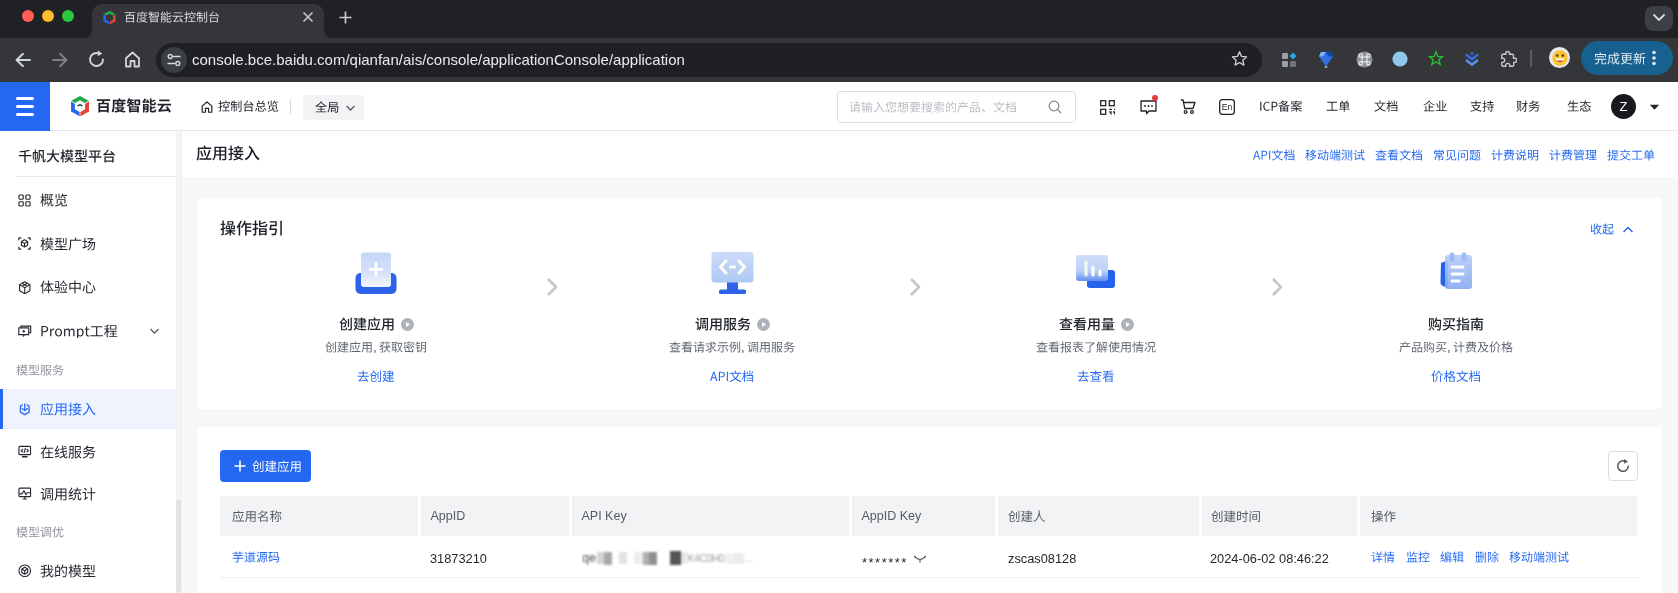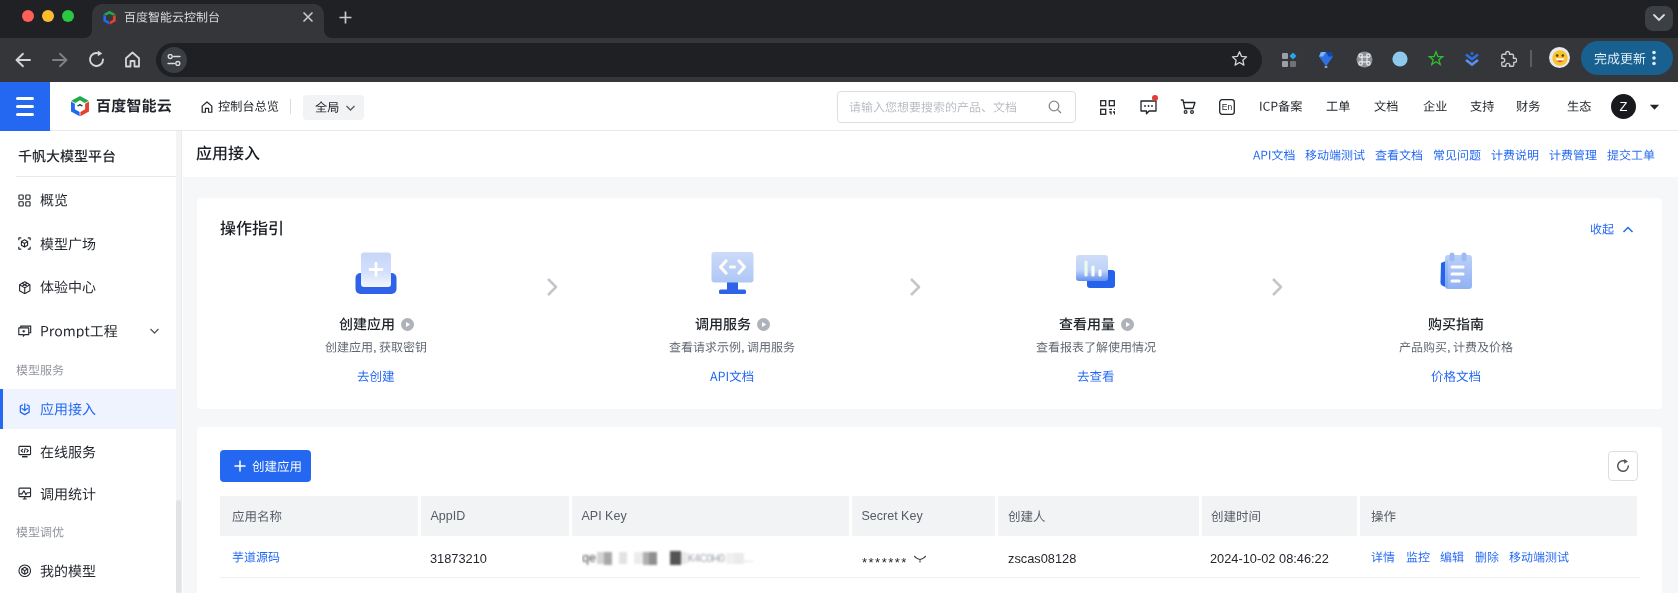--- a/index.html
+++ b/index.html
@@ -61,20 +61,21 @@
       <path d="M3 8.2 L9.5 2.5 L16 8.2 L16 16.5 L11.5 16.5 L11.5 11 L7.5 11 L7.5 16.5 L3 16.5 Z" stroke="#d3d6d9" stroke-width="1.8" fill="none" stroke-linejoin="round"></path>
     </svg>
 <div class="abs" style="left:156px;top:5px;width:1106px;height:34px;background:#1f2023;border-radius:17px;"></div>
 <div class="abs" style="left:161px;top:9px;width:26px;height:26px;background:#3b3e42;border-radius:50%;"></div>
 <svg class="abs" style="left:167px;top:16px;" width="14" height="12" viewBox="0 0 14 12">
       <circle cx="3.2" cy="2.5" r="2" fill="none" stroke="#dadce0" stroke-width="1.4"></circle>
       <path d="M6.6 2.5 L13 2.5" stroke="#dadce0" stroke-width="1.4" stroke-linecap="round"></path>
       <circle cx="10.8" cy="9.5" r="2" fill="none" stroke="#dadce0" stroke-width="1.4"></circle>
       <path d="M1 9.5 L7.4 9.5" stroke="#dadce0" stroke-width="1.4" stroke-linecap="round"></path>
     </svg>
+<div class="abs" style="left:192px;top:12.5px;font-size:15px;color:#e8eaed;">console.bce.baidu.com/qianfan/ais/console/applicationConsole/application</div>
 <svg class="abs" style="left:1231px;top:12px;" width="17" height="17" viewBox="0 0 24 24">
       <path d="M12 2.5 L14.9 9 L22 9.7 L16.7 14.4 L18.2 21.3 L12 17.7 L5.8 21.3 L7.3 14.4 L2 9.7 L9.1 9 Z" fill="none" stroke="#d3d6d9" stroke-width="1.8" stroke-linejoin="round"></path>
     </svg>
 </div>
 <div class="abs" style="left:1281px;top:52px;">
     <svg width="16" height="16" viewBox="0 0 16 16">
       <rect x="1" y="1" width="6" height="6" rx="1" fill="#9aa0a6"></rect>
       <rect x="1" y="9" width="6" height="6" rx="1" fill="#9aa0a6"></rect>
       <rect x="9" y="9" width="6" height="6" rx="1" fill="#6e7378"></rect>
       <path d="M12 0.5 L15.5 4 L12 7.5 L8.5 4 Z" fill="#28a7e8"></path>
@@ -613,21 +614,21 @@
 <div class="abs" style="left:232px;top:510px;">
     <svg width="50.0" height="12.5" viewBox="0 0 50.0 12.5" style="display:block">
       <path transform="translate(0 11.00) scale(0.012500 -0.012500)" fill="#565c66" d="M264 490C305 382 353 239 372 146L443 175C421 268 373 407 329 517ZM481 546C513 437 550 295 564 202L636 224C621 317 584 456 549 565ZM468 828C487 793 507 747 521 711L121 711L121 438C121 296 114 97 36 -45C54 -52 88 -74 102 -87C184 62 197 286 197 438L197 640L942 640L942 711L606 711C593 747 565 804 541 848ZM209 39L209 -33L955 -33L955 39L684 39C776 194 850 376 898 542L819 571C781 398 704 194 607 39ZM1153 770L1153 407C1153 266 1143 89 1032 -36C1049 -45 1079 -70 1090 -85C1167 0 1201 115 1216 227L1467 227L1467 -71L1543 -71L1543 227L1813 227L1813 22C1813 4 1806 -2 1786 -3C1767 -4 1699 -5 1629 -2C1639 -22 1651 -55 1655 -74C1749 -75 1807 -74 1841 -62C1875 -50 1887 -27 1887 22L1887 770ZM1227 698L1467 698L1467 537L1227 537ZM1813 698L1813 537L1543 537L1543 698ZM1227 466L1467 466L1467 298L1223 298C1226 336 1227 373 1227 407ZM1813 466L1813 298L1543 298L1543 466ZM2263 529C2314 494 2373 446 2417 406C2300 344 2171 299 2047 273C2061 256 2079 224 2086 204C2141 217 2197 233 2252 253L2252 -79L2327 -79L2327 -27L2773 -27L2773 -79L2849 -79L2849 340L2451 340C2617 429 2762 553 2844 713L2794 744L2781 740L2427 740C2451 768 2473 797 2492 826L2406 843C2347 747 2233 636 2069 559C2087 546 2111 519 2122 501C2217 550 2296 609 2361 671L2733 671C2674 583 2587 508 2487 445C2440 486 2374 536 2321 572ZM2773 42L2327 42L2327 271L2773 271ZM3512 450C3489 325 3449 200 3392 120C3409 111 3440 92 3453 81C3510 168 3555 301 3582 437ZM3782 440C3826 331 3868 185 3882 91L3952 113C3936 207 3894 349 3848 460ZM3532 838C3509 710 3467 583 3408 496L3408 553L3279 553L3279 731C3327 743 3372 757 3409 772L3364 831C3292 799 3168 770 3063 752C3071 735 3081 710 3084 694C3124 700 3167 707 3209 715L3209 553L3054 553L3054 483L3200 483C3162 368 3094 238 3033 167C3045 150 3063 121 3070 103C3119 164 3169 262 3209 362L3209 -81L3279 -81L3279 370C3311 326 3349 270 3365 241L3409 300C3390 325 3308 416 3279 445L3279 483L3398 483L3394 477C3412 468 3444 449 3458 438C3494 491 3527 560 3553 637L3653 637L3653 12C3653 -1 3649 -5 3636 -5C3623 -6 3579 -6 3532 -5C3543 -24 3554 -56 3559 -76C3621 -76 3664 -74 3691 -63C3718 -51 3728 -30 3728 12L3728 637L3863 637C3848 601 3828 561 3810 526L3877 510C3904 567 3934 635 3958 697L3909 711L3898 707L3576 707C3586 745 3596 784 3604 824Z"></path>
     </svg>
   </div>
 <div class="abs" style="left:420.5px;top:496px;width:148.0px;height:40px;background:#f2f3f5;"></div>
 <div class="abs" style="left:430.5px;top:509px;font-size:12.5px;color:#565c66;">AppID</div>
 <div class="abs" style="left:571.5px;top:496px;width:277.0px;height:40px;background:#f2f3f5;"></div>
 <div class="abs" style="left:581.5px;top:509px;font-size:12.5px;color:#565c66;">API Key</div>
 <div class="abs" style="left:851.5px;top:496px;width:143.5px;height:40px;background:#f2f3f5;"></div>
-<div class="abs" style="left:861.5px;top:509px;font-size:12.5px;color:#565c66;">Secret Key</div>
+<div class="abs" style="left:861.5px;top:509px;font-size:12.5px;color:#565c66;">AppID Key</div>
 <div class="abs" style="left:998px;top:496px;width:201px;height:40px;background:#f2f3f5;"></div>
 <div class="abs" style="left:1008px;top:510px;">
     <svg width="37.5" height="12.5" viewBox="0 0 37.5 12.5" style="display:block">
       <path transform="translate(0 11.00) scale(0.012500 -0.012500)" fill="#565c66" d="M838 824L838 20C838 1 831 -5 812 -6C792 -6 729 -7 659 -5C670 -25 682 -57 686 -76C779 -77 834 -75 867 -64C899 -51 913 -30 913 20L913 824ZM643 724L643 168L715 168L715 724ZM142 474L142 45C142 -44 172 -65 269 -65C290 -65 432 -65 455 -65C544 -65 566 -26 576 112C555 117 526 128 509 141C504 22 497 0 450 0C419 0 300 0 275 0C224 0 216 7 216 45L216 407L432 407C424 286 415 237 403 223C396 214 388 213 374 213C360 213 325 214 288 218C298 199 306 173 307 153C347 150 386 151 406 152C431 155 448 161 463 178C486 203 497 271 506 444C507 454 507 474 507 474ZM313 838C260 709 154 571 27 480C44 468 70 443 82 428C181 504 266 604 330 713C409 627 496 524 540 457L595 507C547 578 446 689 362 774L383 818ZM1394 755L1394 695L1581 695L1581 620L1330 620L1330 561L1581 561L1581 483L1387 483L1387 422L1581 422L1581 345L1379 345L1379 288L1581 288L1581 209L1337 209L1337 149L1581 149L1581 49L1652 49L1652 149L1937 149L1937 209L1652 209L1652 288L1899 288L1899 345L1652 345L1652 422L1876 422L1876 561L1945 561L1945 620L1876 620L1876 755L1652 755L1652 840L1581 840L1581 755ZM1652 561L1809 561L1809 483L1652 483ZM1652 620L1652 695L1809 695L1809 620ZM1097 393C1097 404 1120 417 1135 425L1258 425C1246 336 1226 259 1200 193C1173 233 1151 283 1134 343L1078 322C1102 241 1132 177 1169 126C1134 60 1089 8 1037 -30C1053 -40 1081 -66 1092 -80C1140 -43 1183 7 1218 70C1323 -30 1469 -55 1653 -55L1933 -55C1937 -35 1951 -2 1962 14C1911 13 1694 13 1654 13C1485 13 1347 35 1249 132C1290 225 1319 342 1334 483L1292 493L1278 492L1192 492C1242 567 1293 661 1338 758L1290 789L1266 778L1064 778L1064 711L1237 711C1197 622 1147 540 1129 515C1109 483 1084 458 1066 454C1076 439 1091 408 1097 393ZM2457 837C2454 683 2460 194 2043 -17C2066 -33 2090 -57 2104 -76C2349 55 2455 279 2502 480C2551 293 2659 46 2910 -72C2922 -51 2944 -25 2965 -9C2611 150 2549 569 2534 689C2539 749 2540 800 2541 837Z"></path>
     </svg>
   </div>
 <div class="abs" style="left:1202px;top:496px;width:154.5px;height:40px;background:#f2f3f5;"></div>
 <div class="abs" style="left:1211px;top:510px;">
     <svg width="50.0" height="12.5" viewBox="0 0 50.0 12.5" style="display:block">
       <path transform="translate(0 11.00) scale(0.012500 -0.012500)" fill="#565c66" d="M838 824L838 20C838 1 831 -5 812 -6C792 -6 729 -7 659 -5C670 -25 682 -57 686 -76C779 -77 834 -75 867 -64C899 -51 913 -30 913 20L913 824ZM643 724L643 168L715 168L715 724ZM142 474L142 45C142 -44 172 -65 269 -65C290 -65 432 -65 455 -65C544 -65 566 -26 576 112C555 117 526 128 509 141C504 22 497 0 450 0C419 0 300 0 275 0C224 0 216 7 216 45L216 407L432 407C424 286 415 237 403 223C396 214 388 213 374 213C360 213 325 214 288 218C298 199 306 173 307 153C347 150 386 151 406 152C431 155 448 161 463 178C486 203 497 271 506 444C507 454 507 474 507 474ZM313 838C260 709 154 571 27 480C44 468 70 443 82 428C181 504 266 604 330 713C409 627 496 524 540 457L595 507C547 578 446 689 362 774L383 818ZM1394 755L1394 695L1581 695L1581 620L1330 620L1330 561L1581 561L1581 483L1387 483L1387 422L1581 422L1581 345L1379 345L1379 288L1581 288L1581 209L1337 209L1337 149L1581 149L1581 49L1652 49L1652 149L1937 149L1937 209L1652 209L1652 288L1899 288L1899 345L1652 345L1652 422L1876 422L1876 561L1945 561L1945 620L1876 620L1876 755L1652 755L1652 840L1581 840L1581 755ZM1652 561L1809 561L1809 483L1652 483ZM1652 620L1652 695L1809 695L1809 620ZM1097 393C1097 404 1120 417 1135 425L1258 425C1246 336 1226 259 1200 193C1173 233 1151 283 1134 343L1078 322C1102 241 1132 177 1169 126C1134 60 1089 8 1037 -30C1053 -40 1081 -66 1092 -80C1140 -43 1183 7 1218 70C1323 -30 1469 -55 1653 -55L1933 -55C1937 -35 1951 -2 1962 14C1911 13 1694 13 1654 13C1485 13 1347 35 1249 132C1290 225 1319 342 1334 483L1292 493L1278 492L1192 492C1242 567 1293 661 1338 758L1290 789L1266 778L1064 778L1064 711L1237 711C1197 622 1147 540 1129 515C1109 483 1084 458 1066 454C1076 439 1091 408 1097 393ZM2474 452C2527 375 2595 269 2627 208L2693 246C2659 307 2590 409 2536 485ZM2324 402L2324 174L2153 174L2153 402ZM2324 469L2153 469L2153 688L2324 688ZM2081 756L2081 25L2153 25L2153 106L2394 106L2394 756ZM2764 835L2764 640L2440 640L2440 566L2764 566L2764 33C2764 13 2756 6 2736 6C2714 4 2640 4 2562 7C2573 -15 2585 -49 2590 -70C2690 -70 2754 -69 2790 -56C2826 -44 2840 -22 2840 33L2840 566L2962 566L2962 640L2840 640L2840 835ZM3091 615L3091 -80L3168 -80L3168 615ZM3106 791C3152 747 3204 684 3227 644L3289 684C3265 726 3211 785 3164 827ZM3379 295L3619 295L3619 160L3379 160ZM3379 491L3619 491L3619 358L3379 358ZM3311 554L3311 98L3690 98L3690 554ZM3352 784L3352 713L3836 713L3836 11C3836 -2 3832 -6 3819 -7C3806 -7 3765 -8 3723 -6C3733 -25 3743 -57 3747 -75C3808 -75 3851 -75 3878 -63C3904 -50 3913 -31 3913 11L3913 784Z"></path>
@@ -661,21 +662,21 @@
       <div style="width:13px;height:11px;background:#ebebeb;"></div>
       <span style="font-size:10px;color:#b3b7bc;">…</span>
     </div>
   </div>
 <div class="abs" style="left:862px;top:555px;font-size:13px;letter-spacing:1.5px;color:#23272e;">*******</div>
 <svg class="abs" style="left:914px;top:555px;" width="12" height="9" viewBox="0 0 12 9">
     <path d="M1.2 2.2 Q6 6.8 10.8 2.2" stroke="#343a42" stroke-width="1.1" fill="none"></path>
     <path d="M1.6 2.6 L0.3 0.9 M10.4 2.6 L11.7 0.9 M6 5.2 L6 7.4" stroke="#343a42" stroke-width="1.1"></path>
   </svg>
 <div class="abs" style="left:1008px;top:551px;font-size:12.8px;color:#23272e;">zscas08128</div>
-<div class="abs" style="left:1210px;top:551px;font-size:12.8px;color:#23272e;">2024-10-02 08:46:22</div>
+<div class="abs" style="left:1210px;top:551px;font-size:12.8px;color:#23272e;">2024-06-02 08:46:22</div>
 <div class="abs" style="left:1371.0px;top:551px;">
     <svg width="24.0" height="12.0" viewBox="0 0 24.0 12.0" style="display:block">
       <path transform="translate(0 10.56) scale(0.012000 -0.012000)" fill="#2468f2" d="M107 768C161 722 229 657 262 615L312 670C280 711 210 773 155 817ZM454 811C488 760 525 692 539 649L608 678C593 721 555 786 520 836ZM187 -60L187 -59C202 -39 229 -17 391 111C383 125 372 153 365 174L266 99L266 526L40 526L40 453L195 453L195 91C195 42 164 9 146 -6C159 -17 180 -44 187 -60ZM826 843C804 784 767 704 732 648L399 648L399 579L630 579L630 441L430 441L430 372L630 372L630 231L375 231L375 160L630 160L630 -79L705 -79L705 160L953 160L953 231L705 231L705 372L899 372L899 441L705 441L705 579L931 579L931 648L812 648C842 698 875 761 902 817ZM1152 840L1152 -79L1220 -79L1220 840ZM1073 647C1067 569 1051 458 1027 390L1086 370C1109 445 1125 561 1129 640ZM1229 674C1250 627 1273 564 1282 526L1335 552C1325 588 1301 648 1279 694ZM1446 210L1808 210L1808 134L1446 134ZM1446 267L1446 342L1808 342L1808 267ZM1590 840L1590 762L1334 762L1334 704L1590 704L1590 640L1358 640L1358 585L1590 585L1590 516L1304 516L1304 458L1958 458L1958 516L1664 516L1664 585L1903 585L1903 640L1664 640L1664 704L1928 704L1928 762L1664 762L1664 840ZM1376 400L1376 -79L1446 -79L1446 77L1808 77L1808 5C1808 -7 1803 -11 1790 -12C1776 -13 1728 -13 1677 -11C1686 -29 1696 -57 1699 -76C1770 -76 1815 -76 1843 -64C1871 -53 1879 -33 1879 4L1879 400Z"></path>
     </svg>
   </div>
 <div class="abs" style="left:1405.5px;top:551px;">
     <svg width="24.0" height="12.0" viewBox="0 0 24.0 12.0" style="display:block">
       <path transform="translate(0 10.56) scale(0.012000 -0.012000)" fill="#2468f2" d="M634 521C705 471 793 400 834 353L894 399C850 445 762 514 691 561ZM317 837L317 361L392 361L392 837ZM121 803L121 393L194 393L194 803ZM616 838C580 691 515 551 429 463C447 452 479 429 491 418C541 474 585 548 622 631L944 631L944 699L650 699C665 739 678 781 689 824ZM160 301L160 15L46 15L46 -53L957 -53L957 15L849 15L849 301ZM230 15L230 236L364 236L364 15ZM434 15L434 236L570 236L570 15ZM639 15L639 236L776 236L776 15ZM1695 553C1758 496 1843 415 1884 369L1933 418C1889 463 1804 540 1741 594ZM1560 593C1513 527 1440 460 1370 415C1384 402 1408 372 1417 358C1489 410 1572 491 1626 569ZM1164 841L1164 646L1043 646L1043 575L1164 575L1164 336C1114 319 1068 305 1032 294L1049 219L1164 261L1164 16C1164 2 1159 -2 1147 -2C1135 -3 1096 -3 1053 -2C1063 -22 1072 -53 1074 -71C1137 -72 1177 -69 1200 -58C1225 -46 1234 -25 1234 16L1234 286L1342 325L1330 394L1234 360L1234 575L1338 575L1338 646L1234 646L1234 841ZM1332 20L1332 -47L1964 -47L1964 20L1689 20L1689 271L1893 271L1893 338L1413 338L1413 271L1613 271L1613 20ZM1588 823C1602 792 1619 752 1631 719L1367 719L1367 544L1435 544L1435 653L1882 653L1882 554L1954 554L1954 719L1712 719C1700 754 1678 802 1658 841Z"></path>
     </svg>
   </div>

